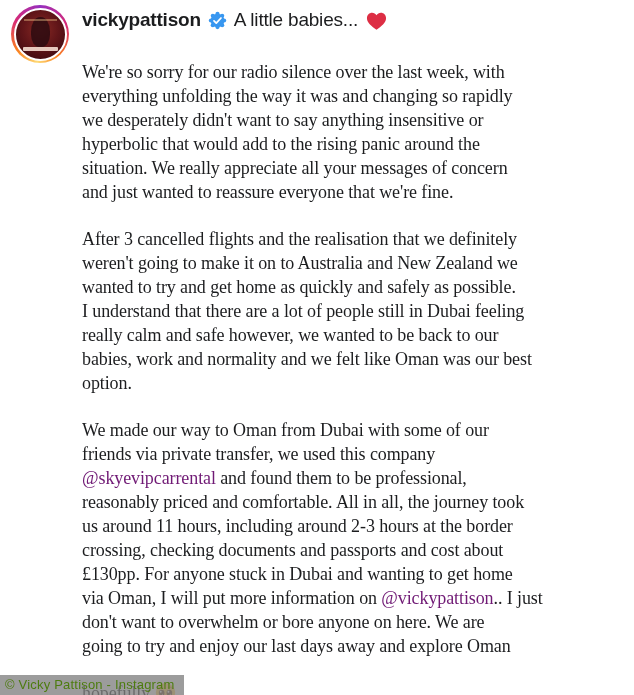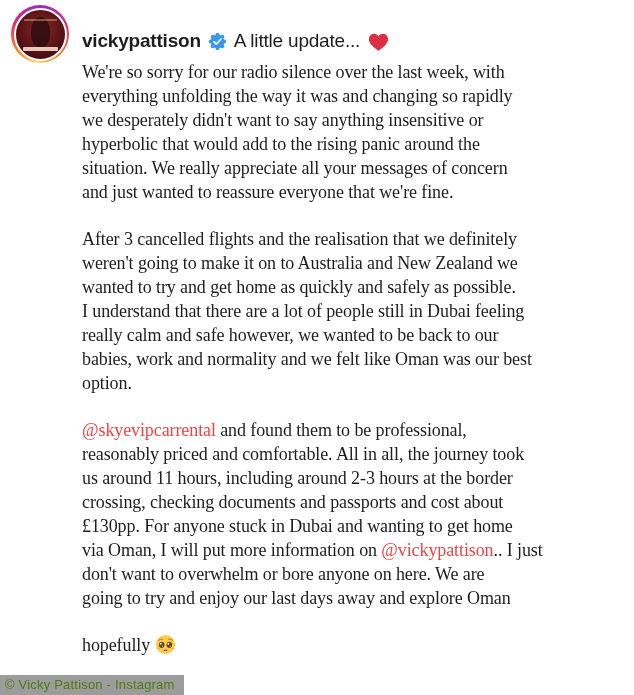--- a/index.html
+++ b/index.html
@@ -28,35 +28,35 @@
     background:#2b0a10; border-radius:48% 48% 42% 42%; opacity:.85;
   }
   .avatar-img::after {
     content:""; position:absolute; left:7px; bottom:8px; width:35px; height:4px;
     background:rgba(255,233,220,.85); border-radius:1px;
     box-shadow:0 -29px 0 -1px rgba(255,215,150,.38);
   }
 
   
   .header-row {
-    position:absolute; left:82px; top:28px; height:26px;
+    position:absolute; left:82px; top:7px; height:26px;
     display:flex; align-items:center; gap:7px;
     font-size:19px; letter-spacing:-0.2px; white-space:nowrap;
   }
   .username { font-weight:bold; cursor:pointer; }
   .badge, .heart { display:flex; align-items:center; }
 
   
   .caption {
     position:absolute; left:82px; top:60px; width:552px;
     font-size:18px; line-height:24px; letter-spacing:-0.1px;
   }
   .caption p { margin:0 0 23px 0; white-space:pre-line;font-family:Liberation Serif, serif; }
   .caption p:last-child { margin-bottom:0; }
-  .mention { color:#ef4444; cursor:pointer; }
+  .mention { color:#701a75; cursor:pointer; }
   .emoji-inline { display:inline-block; width:21px; height:21px; vertical-align:-4px; }
 
   
   .credit {
     position:absolute; left:0; bottom:0;
     background:rgba(128,128,128,.78); color:#4d7c0f;
     font-weight:normal; font-size:13px; letter-spacing:.2px;
     padding:2px 9px 3px 5px; white-space:nowrap;
   }
 </style>
@@ -80,21 +80,21 @@
           <circle cx="3" cy="12" r="2.9"></circle>
             <circle cx="21" cy="12" r="2.9"></circle>
           <circle cx="5.6" cy="5.6" r="2.9"></circle>
             <circle cx="18.4" cy="5.6" r="2.9"></circle>
           <circle cx="5.6" cy="18.4" r="2.9"></circle>
             <circle cx="18.4" cy="18.4" r="2.9"></circle>
         </g>
         <path d="M7.2 12.5l3.1 3 6.5-6.9" fill="none" stroke="#ffffff" stroke-width="2.4" stroke-linecap="round" stroke-linejoin="round"></path>
       </svg>
     </span>
-    <span class="headline">A little update...</span>
+    <span class="headline">A little babies...</span>
     <span class="heart">
       <svg width="23" height="21" viewBox="0 0 24 22">
         <path fill="#dd2e44" d="M12 20.8C7.1 17 2 13.3 2 8.6 2 5.2 4.5 3 7.4 3c1.9 0 3.6 1 4.6 2.6C13 4 14.7 3 16.6 3 19.5 3 22 5.2 22 8.6c0 4.7-5.1 8.4-10 12.2z"></path>
       </svg>
     </span>
   </div>
 
   <div class="caption">
     <p>We're so sorry for our radio silence over the last week, with
 everything unfolding the way it was and changing so rapidly
@@ -102,21 +102,23 @@
 hyperbolic that would add to the rising panic around the
 situation. We really appreciate all your messages of concern
 and just wanted to reassure everyone that we're fine.</p>
     <p>After 3 cancelled flights and the realisation that we definitely
 weren't going to make it on to Australia and New Zealand we
 wanted to try and get home as quickly and safely as possible.
 I understand that there are a lot of people still in Dubai feeling
 really calm and safe however, we wanted to be back to our
 babies, work and normality and we felt like Oman was our best
 option.</p>
-    <p><span class="mention">@skyevipcarrental</span><span> and found them to be professional,
+    <p><span>We made our way to Oman from Dubai with some of our
+friends via private transfer, we used this company
+</span><span class="mention">@skyevipcarrental</span><span> and found them to be professional,
 reasonably priced and comfortable. All in all, the journey took
 us around 11 hours, including around 2-3 hours at the border
 crossing, checking documents and passports and cost about
 £130pp. For anyone stuck in Dubai and wanting to get home
 via Oman, I will put more information on </span><span class="mention">@vickypattison</span><span>.. I just
 don't want to overwhelm or bore anyone on here. We are
 going to try and enjoy our last days away and explore Oman
 hopefully </span><span class="emoji-inline">
         <svg width="21" height="21" viewBox="0 0 36 36">
           <circle cx="18" cy="18" r="16.5" fill="#ffcc4d"></circle>

